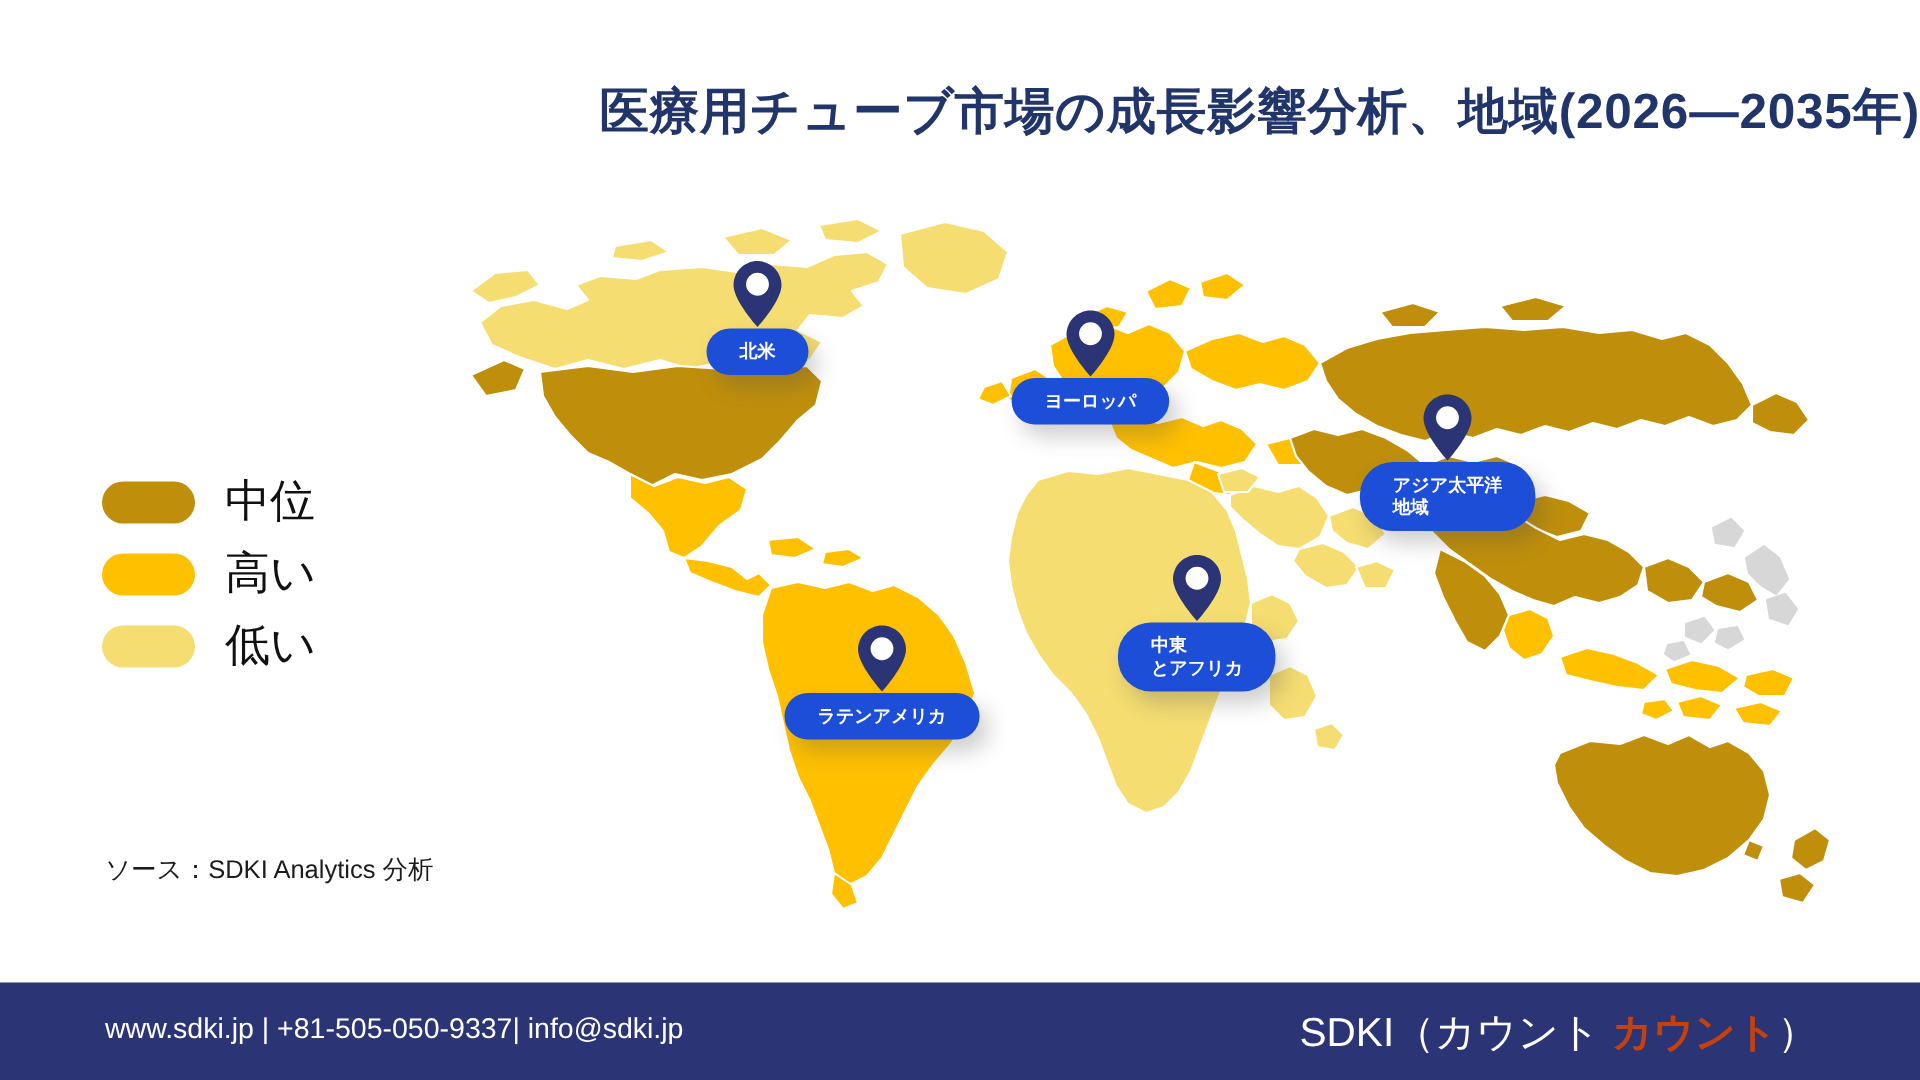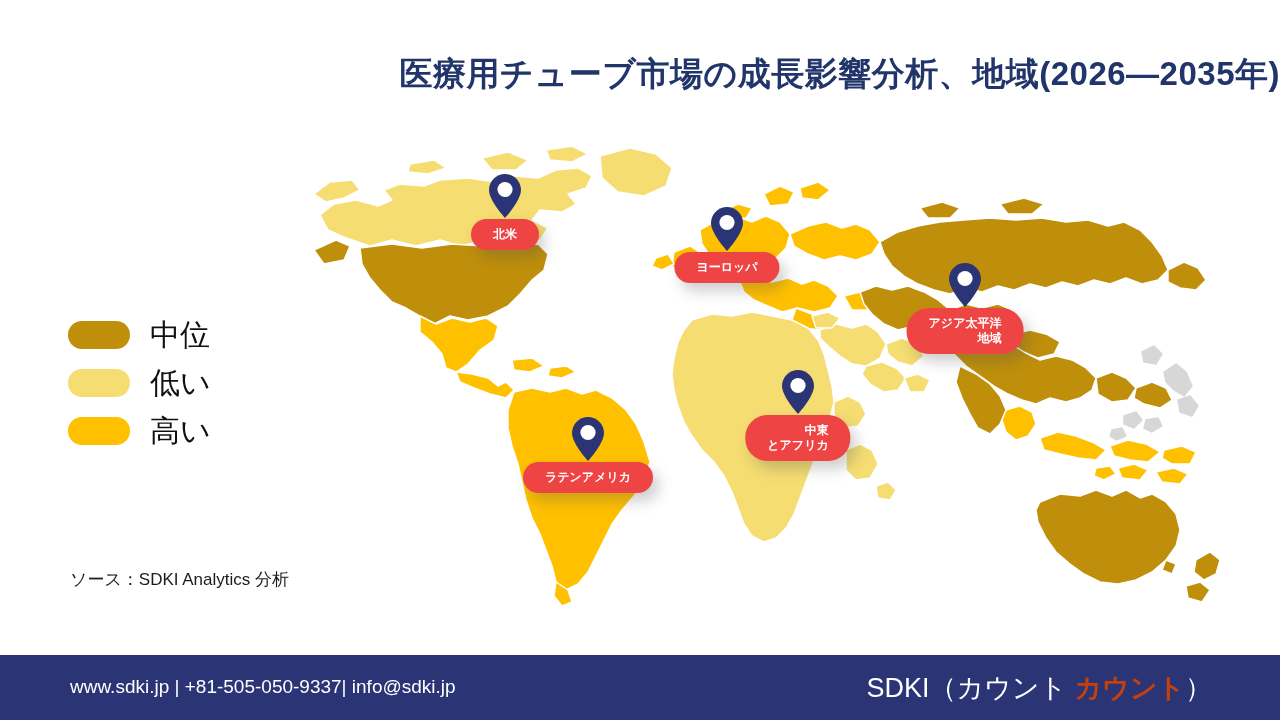--- a/index.html
+++ b/index.html
@@ -80,27 +80,27 @@
   .pin-marker {
     position: absolute;
     left: 50%;
     transform: translateX(-50%);
     top: 0;
   }
   .pin-label {
     position: absolute;
     left: 50%;
     transform: translateX(-50%);
-    background: #ef4444;
+    background: #1d4ed8;
     color: #ffffff;
     border-radius: 22px;
     font-size: 12px;
     font-weight: bold;
     line-height: 15px;
-    text-align: right;
+    text-align: left;
     padding: 8px 22px;
     white-space: pre;
     box-shadow: 6px 8px 14px rgba(80,80,80,0.28);
   }
 
   
   #footer-bar {
     position: absolute;
     left: 0;
     top: 655px;
@@ -130,26 +130,26 @@
 <body>
 
 <div id="slide-title">医療用チューブ市場の成長影響分析、地域(2026—2035年)</div>
 
 <div id="legend">
   <div class="legend-row">
     <div class="legend-swatch" style="background:#bf8f0b"></div>
     <div class="legend-label">中位</div>
   </div>
   <div class="legend-row">
+    <div class="legend-swatch" style="background:#ffc000"></div>
+    <div class="legend-label">高い</div>
+  </div>
+  <div class="legend-row">
     <div class="legend-swatch" style="background:#f5dd72"></div>
     <div class="legend-label">低い</div>
-  </div>
-  <div class="legend-row">
-    <div class="legend-swatch" style="background:#ffc000"></div>
-    <div class="legend-label">高い</div>
   </div>
 </div>
 
 <div id="source-note">ソース：SDKI Analytics 分析</div>
 
 <div id="map-wrap">
   <svg id="world-map" viewBox="0 0 950 510" xmlns="http://www.w3.org/2000/svg">
     <g stroke="#ffffff" stroke-width="1.4" stroke-linejoin="round">
 
       <g fill="#f5dd72">

